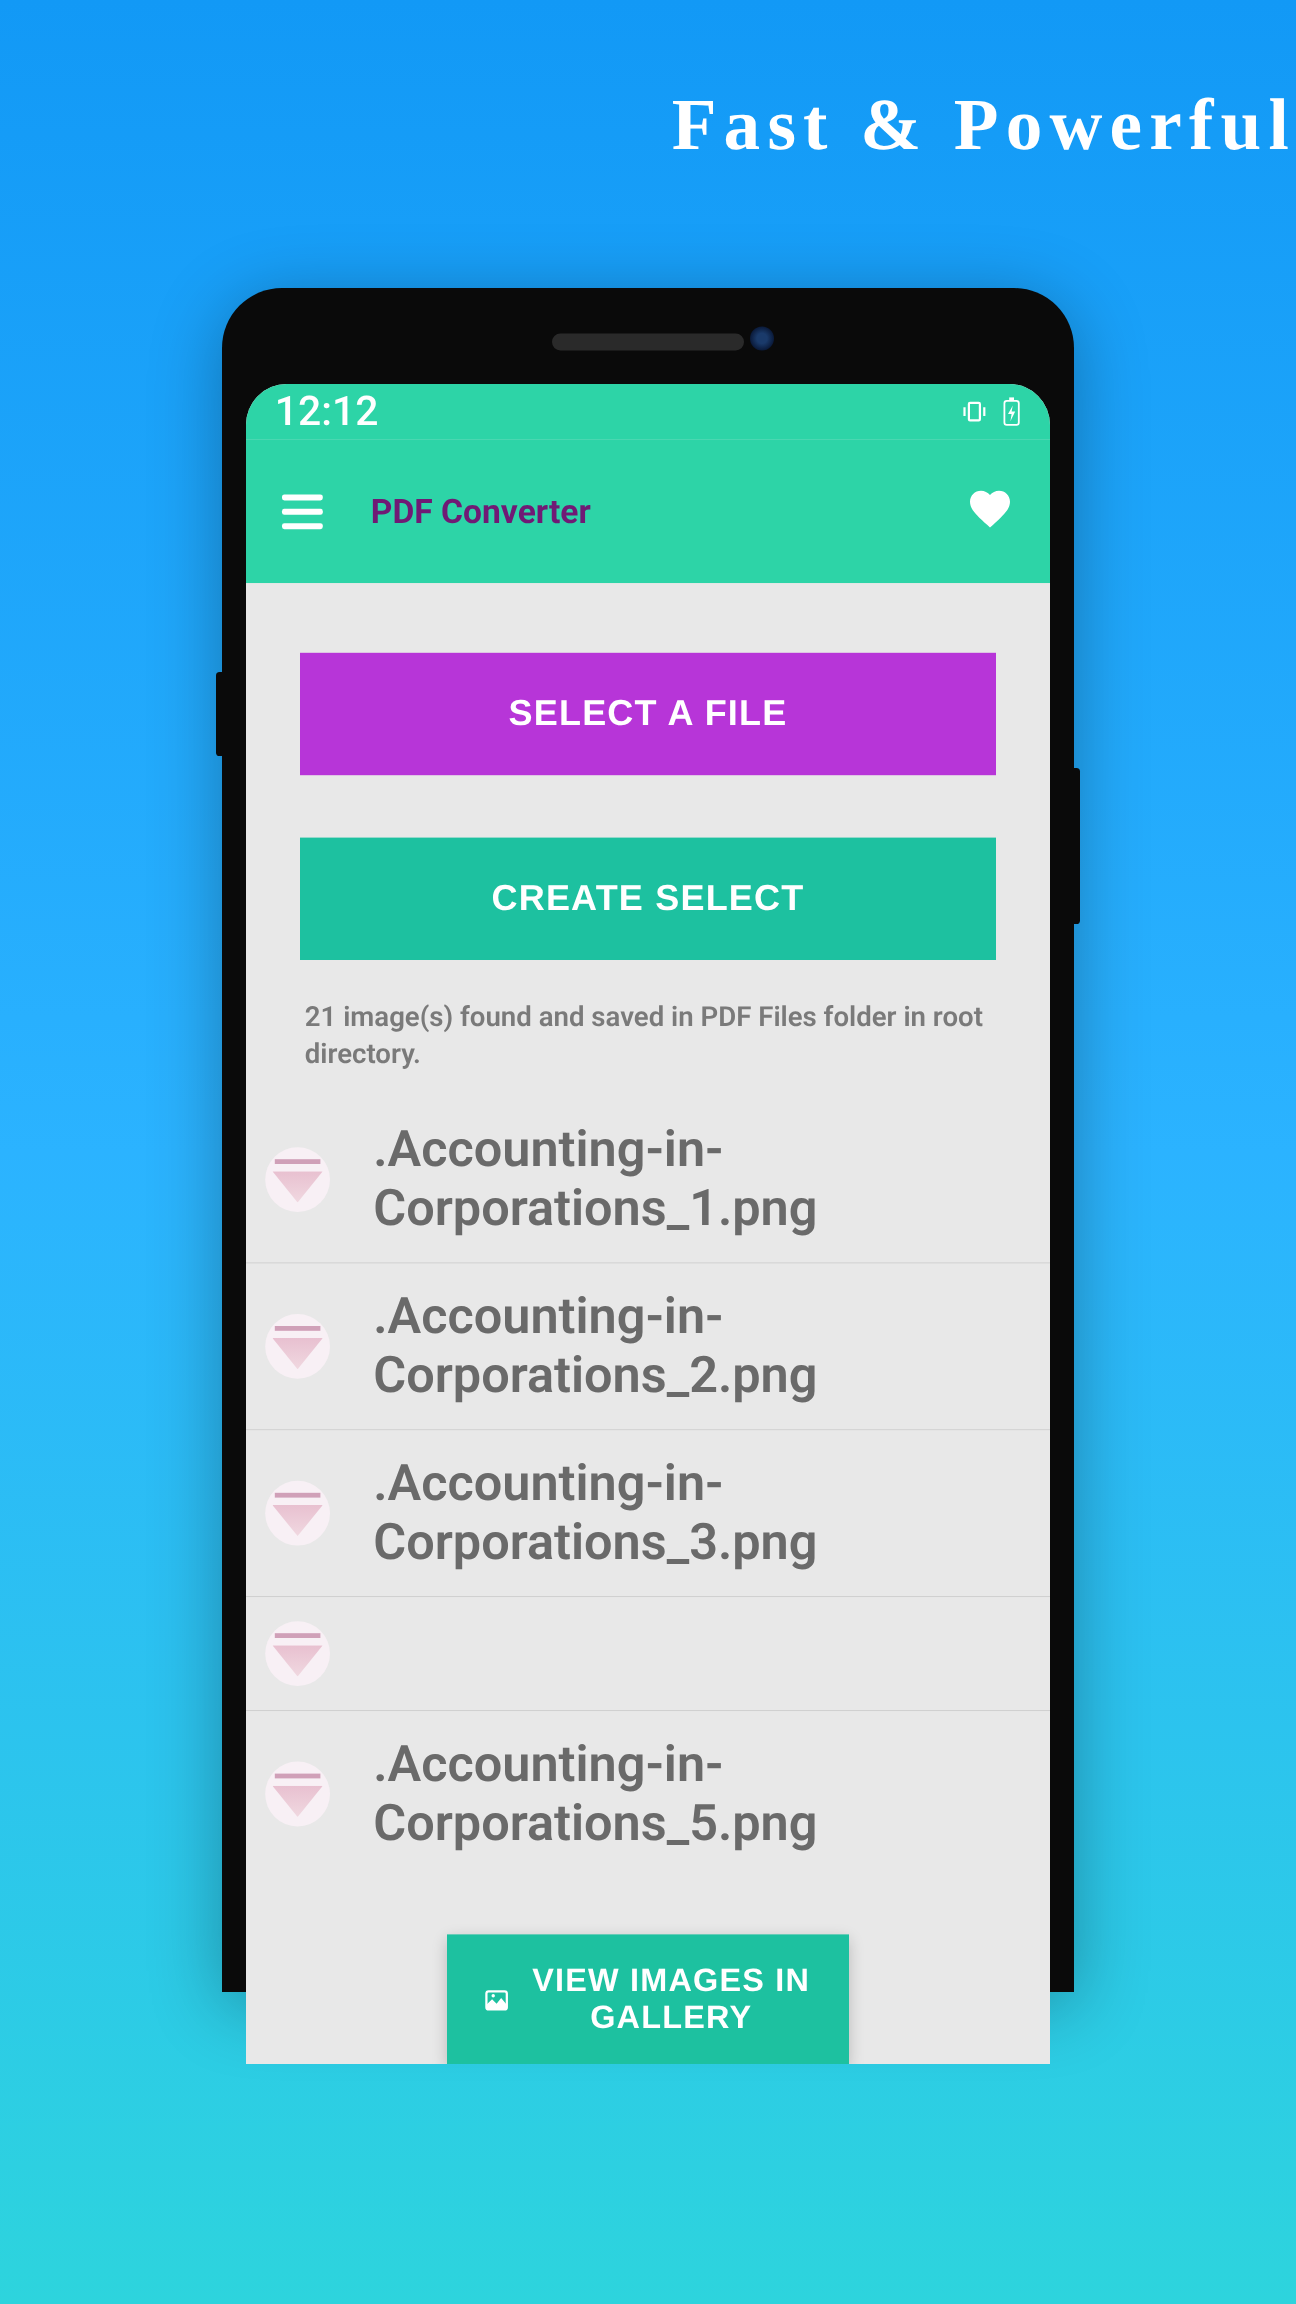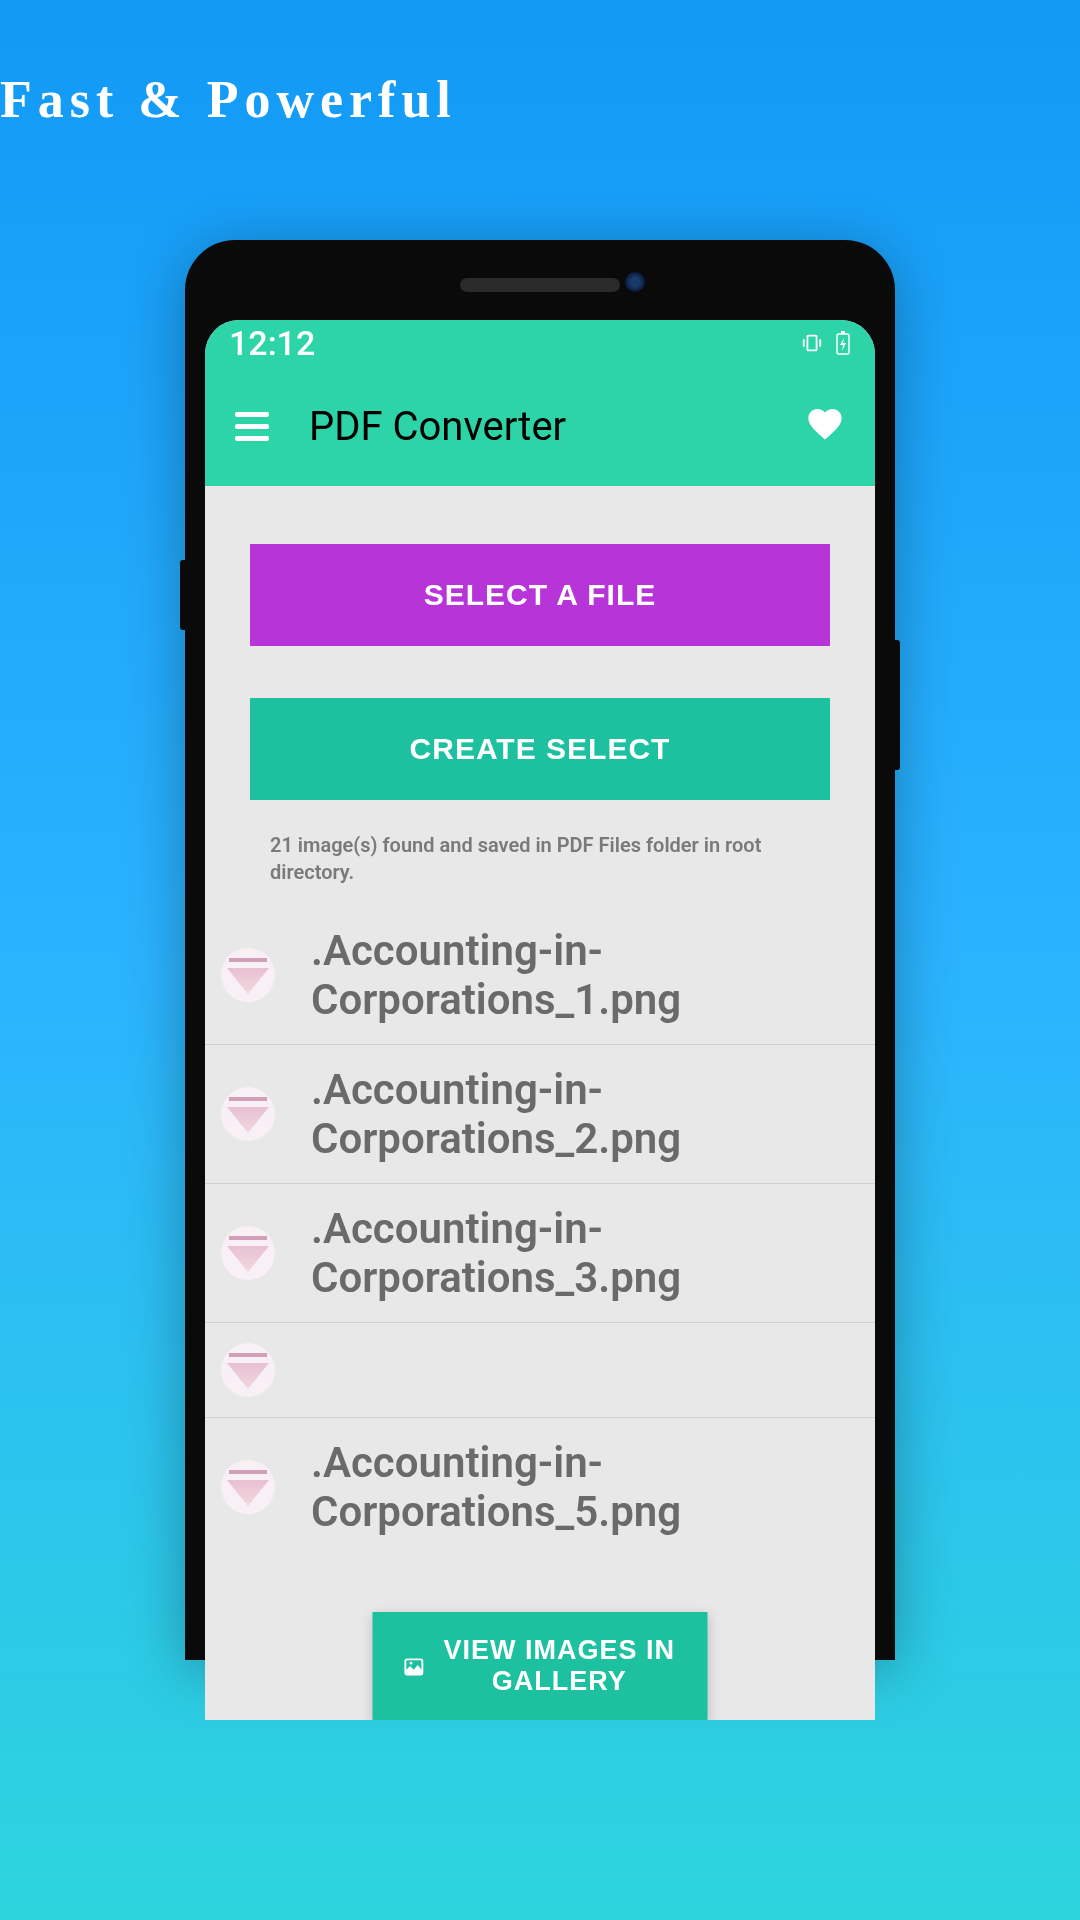--- a/index.html
+++ b/index.html
@@ -11,23 +11,23 @@
     body {
       width: 1080px;
       height: 1920px;
       background: linear-gradient(180deg, #1299f6 0%, #2bb3ff 50%, #2dd4dd 100%);
       font-family: -apple-system, BlinkMacSystemFont, 'Segoe UI', Roboto, Arial, sans-serif;
       overflow: hidden;
       position: relative;
     }
     
     .headline {
-      text-align: left;
+      text-align: right;
       color: white;
-      font-size: 52px;
+      font-size: 61px;
       font-weight: 700;
       padding-top: 70px;
       letter-spacing: 6px;
       font-family: Georgia, serif;
     }
     
     .phone-frame {
       position: absolute;
       top: 240px;
       left: 50%;
@@ -127,23 +127,23 @@
     
     .menu-icon span {
       display: block;
       width: 34px;
       height: 5px;
       background: white;
       border-radius: 2px;
     }
     
     .app-title {
-      color: #000000;
-      font-size: 40px;
-      font-weight: 400;
+      color: #701a75;
+      font-size: 28px;
+      font-weight: 700;
       flex: 1;
     }
     
     .heart-icon {
       cursor: pointer;
     }
     
     .content-area {
       background: #e8e8e8;
       padding: 58px 45px 0 45px;
@@ -168,25 +168,24 @@
       margin-bottom: 52px;
     }
     
     .btn-create {
       background: #1dc1a0;
       margin-bottom: 32px;
     }
     
     .status-text {
       color: #7a7a7a;
-      font-size: 20px;
+      font-size: 23px;
       font-weight: 600;
       line-height: 1.35;
       padding: 0 4px 20px 4px;
-      margin-left: 16px;
     }
     
     .file-list {
       margin: 0 -45px;
     }
     
     .file-item {
       display: flex;
       align-items: center;
       padding: 20px 16px;

